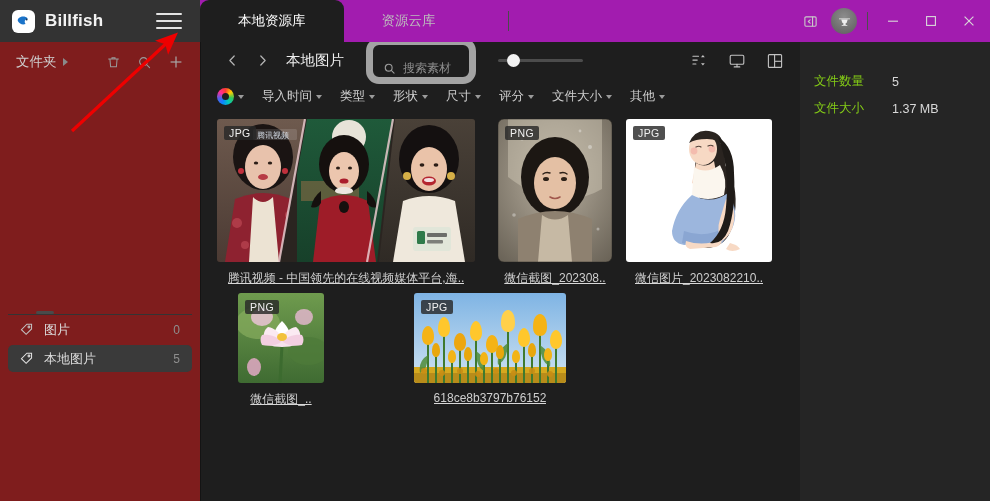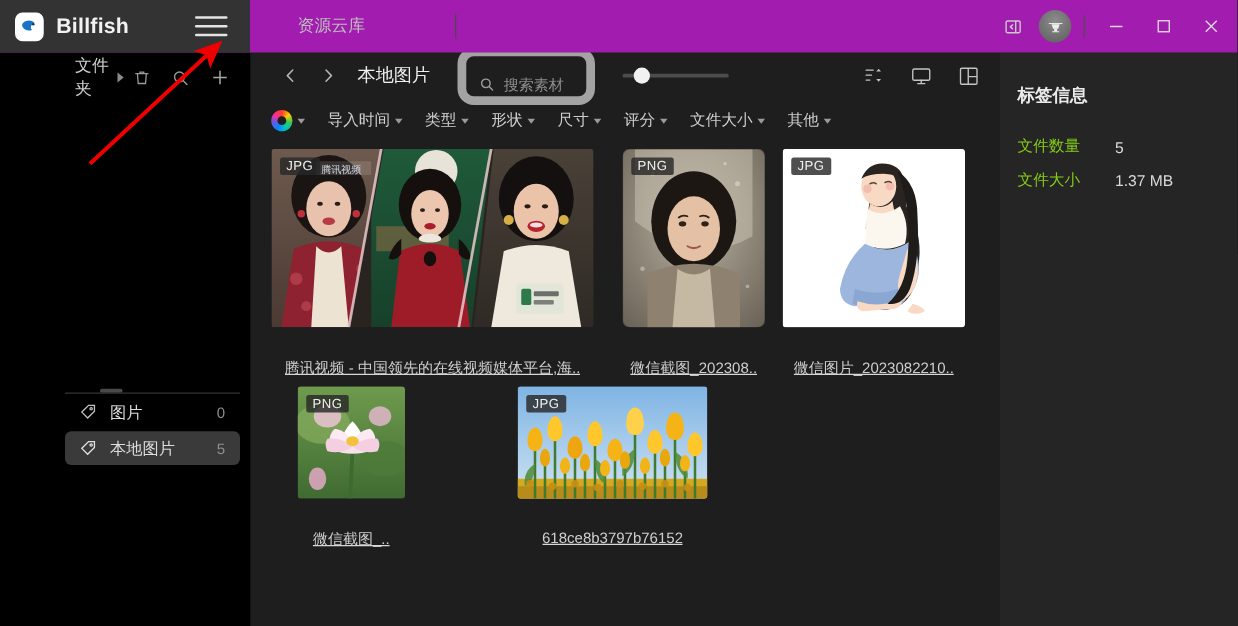--- a/index.html
+++ b/index.html
@@ -54,21 +54,21 @@
   .win-sep { width: 1px; height: 18px; background: #4d4d4d; margin: 0 6px 0 0; }
   .wbtn {
     width: 38px; height: 42px; display: flex; align-items: center; justify-content: center;
     cursor: pointer; color: #d6d6d6;
   }
 
   
   .body { flex: 1; display: flex; min-height: 0; }
 
   
-  .sidebar { width: 200px; background: #000000; display: flex; flex-direction: column; flex: 0 0 200px; padding-left: 44px; }
+  .sidebar { width: 200px; background: #7f1d1d; display: flex; flex-direction: column; flex: 0 0 200px; }
   .side-section-head {
     height: 40px; display: flex; align-items: center; padding: 0 10px 0 16px; gap: 6px;
   }
   .side-title { font-size: 13.5px; color: #cfcfcf; font-weight: 500; }
   .caret-r { width: 0; height: 0; border-left: 5px solid #8a8a8a; border-top: 4px solid transparent; border-bottom: 4px solid transparent; }
   .caret-d { width: 0; height: 0; border-top: 5px solid #8a8a8a; border-left: 4px solid transparent; border-right: 4px solid transparent; }
   .side-actions { margin-left: auto; display: flex; align-items: center; gap: 14px; padding-right: 6px; }
   .sicon { width: 17px; height: 17px; display: flex; align-items: center; justify-content: center; cursor: pointer; color: #9a9a9a; }
   .folder-body { flex: 1; min-height: 0; position: relative; }
   .side-divider { height: 1px; background: #343434; margin: 0 8px; position: relative; }
@@ -136,21 +136,21 @@
   .cell { width: 128px; display: flex; flex-direction: column; align-items: center; text-decoration: underline; }
   .cell.wide { width: 258px; }
   .thumb { position: relative; border-radius: 3px; overflow: hidden; cursor: pointer; }
   .badge {
     position: absolute; top: 7px; left: 7px; z-index: 5;
     background: rgba(40,40,40,.82); color: #f0f0f0; font-size: 10.5px;
     padding: 1px 5px; border-radius: 2px; letter-spacing: .4px;
     font-family: "Liberation Sans", sans-serif;
   }
   .caption {
-    margin-top: 24px; font-size: 12px; color: #cfcfcf; text-align: center;
+    margin-top: 8px; font-size: 12px; color: #cfcfcf; text-align: center;
     max-width: 100%; white-space: nowrap; overflow: hidden;
   }
   .cell.wide .caption { max-width: 258px; }
 
   
   .infopanel { width: 190px; flex: 0 0 190px; background: #252525; padding: 26px 0 0 14px; }
   .info-title { font-size: 14px; color: #eaeaea; font-weight: 600; margin-bottom: 18px; }
   .info-row { display: flex; align-items: center; height: 27px; font-size: 12.5px; }
   .info-key { width: 78px; color: #84cc16; }
   .info-val { color: #d9d9d9; }
@@ -174,20 +174,21 @@
       </div>
       <div class="brand-name">Billfish</div>
       <div class="hamburger">
         <i></i>
           <i></i>
           <i></i>
       </div>
     </div>
 
     <div class="tabs">
+      <div class="tab active">本地资源库</div>
       <div class="tab">资源云库</div>
       <div class="tab-sep"></div>
     </div>
 
     <div class="winright">
       <div class="panel-toggle">
         <svg width="15" height="15" viewBox="0 0 16 16" fill="none" stroke="#c9c9c9" stroke-width="1.2">
           <rect x="2" y="3" width="12" height="10" rx="1.2"></rect>
           <line x1="10.2" y1="3" x2="10.2" y2="13"></line>
           <path d="M7.6 6.3 5.6 8l2 1.7" stroke-linecap="round" stroke-linejoin="round"></path>
@@ -631,21 +632,20 @@
                 </g>
               </svg>
             </div>
             <div class="caption">618ce8b3797b76152</div>
           </div>
         </div>
       </div>
     </div>
 
     <div class="infopanel">
-      <div class="info-title">标签信息</div>
       <div class="info-row">
         <span class="info-key">文件数量</span>
         <span class="info-val">5</span>
       </div>
       <div class="info-row">
         <span class="info-key">文件大小</span>
         <span class="info-val">1.37 MB</span>
       </div>
     </div>
   </div>

